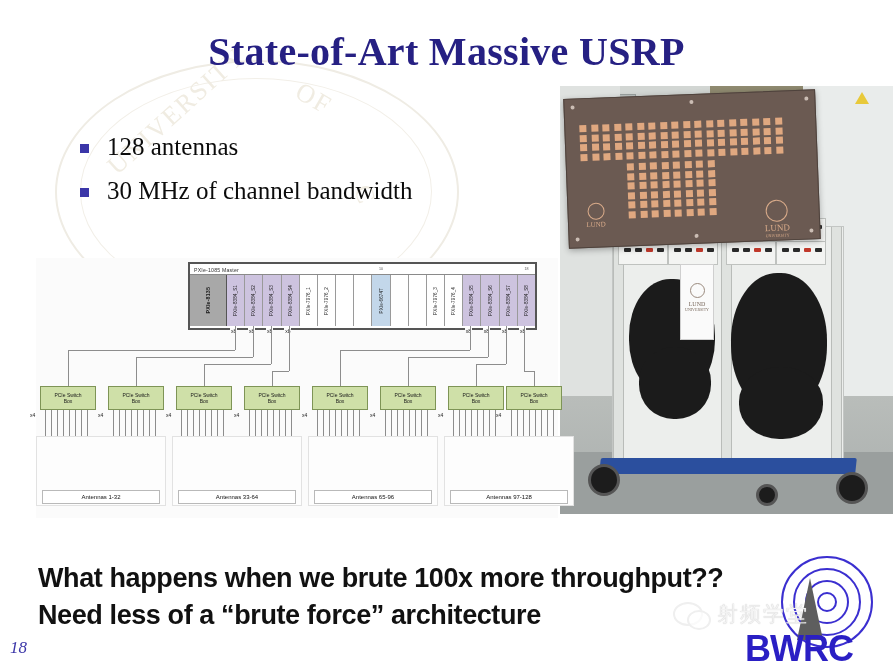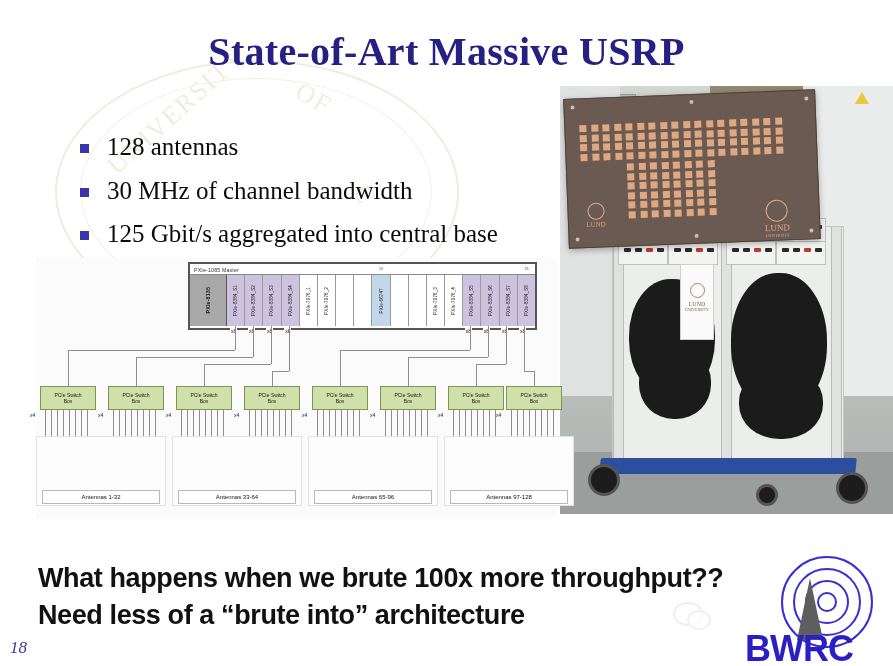--- a/index.html
+++ b/index.html
@@ -138,24 +138,20 @@
   <div class="title">State-of-Art Massive USRP</div>
 
   <div class="bullets">
     <div class="bl">
       <div class="blsq"></div>
       <div class="bltx">128 antennas</div>
     </div>
     <div class="bl">
       <div class="blsq"></div>
       <div class="bltx">30 MHz of channel bandwidth</div>
-    </div>
-    <div class="bl">
-      <div class="blsq"></div>
-      <div class="bltx">125 Gbit/s aggregated into central base</div>
     </div>
   </div>
 
   <div class="photo">
     <div class="ph-ceil"></div>
     <div class="ph-duct"></div>
     <div class="ph-beam"></div>
     <div class="ph-strip"></div>
     <div class="ph-yellow"></div>
     <div class="ph-wallL"></div>
@@ -648,32 +644,33 @@
         <div class="antbox" style="left: 142px; top: 232px; width: 116px;">Antennas 33-64</div>
         <div class="grp" style="left: 272px; top: 178px; width: 128px; height: 68px;"></div>
         <div class="antbox" style="left: 278px; top: 232px; width: 116px;">Antennas 65-96</div>
         <div class="grp" style="left: 408px; top: 178px; width: 128px; height: 68px;"></div>
         <div class="antbox" style="left: 414px; top: 232px; width: 116px;">Antennas 97-128</div>
       </div>
   </div>
 
   <div class="bottom">
     <div>What happens when we brute 100x more throughput??</div>
-    <div>Need less of a “brute into” architecture</div>
+    <div>Need less of a “brute force” architecture</div>
   </div>
 
   <div class="pageno">18</div>
 
   <div class="bwrc">
     <div class="ring" style="left:44px;top:6px;width:88px;height:88px;"></div>
     <div class="ring" style="left:56px;top:18px;width:64px;height:64px;"></div>
     <div class="ring" style="left:68px;top:30px;width:40px;height:40px;"></div>
     <div class="ring" style="left:80px;top:42px;width:16px;height:16px;"></div>
     <div class="tower"></div>
     <div class="bwrctxt">BWRC</div>
   </div>
 
   <div class="wechat">
     <div class="wbub" style="left:0;top:4px;width:26px;height:20px;"></div>
     <div class="wbub" style="left:14px;top:12px;width:20px;height:16px;"></div>
+    <div class="wtxt">射频学堂</div>
   </div>
 
 </div>
 
 </body></html>

